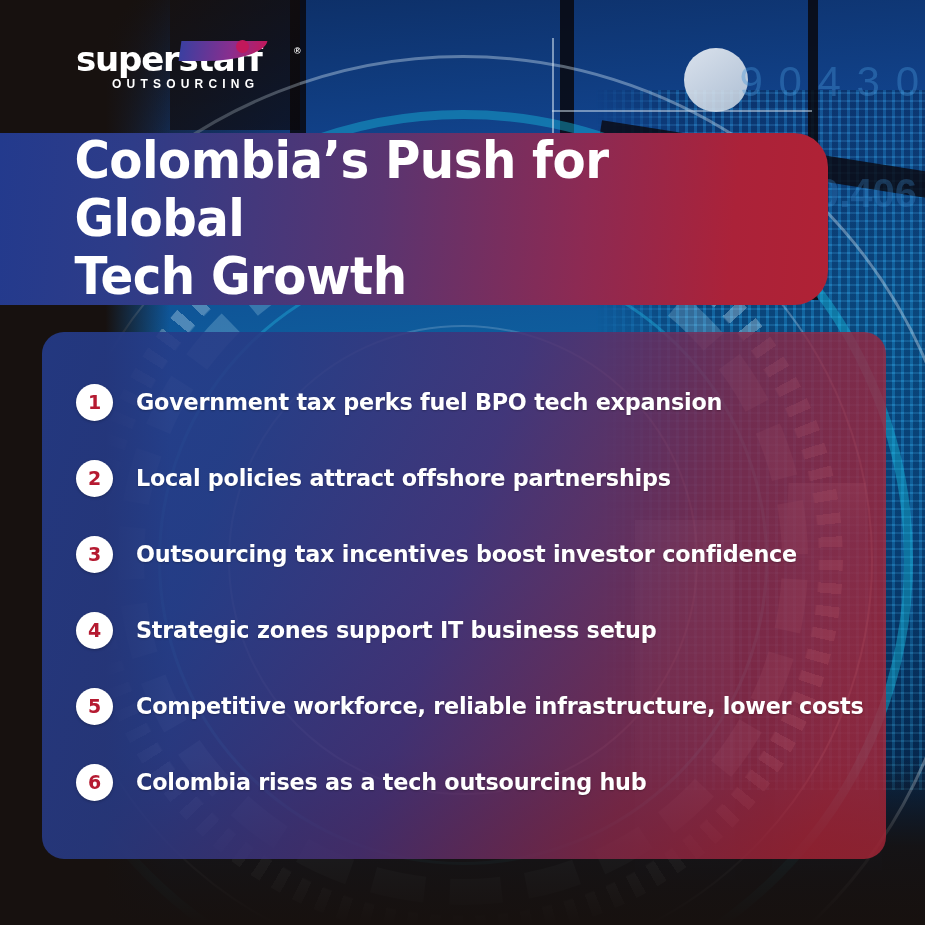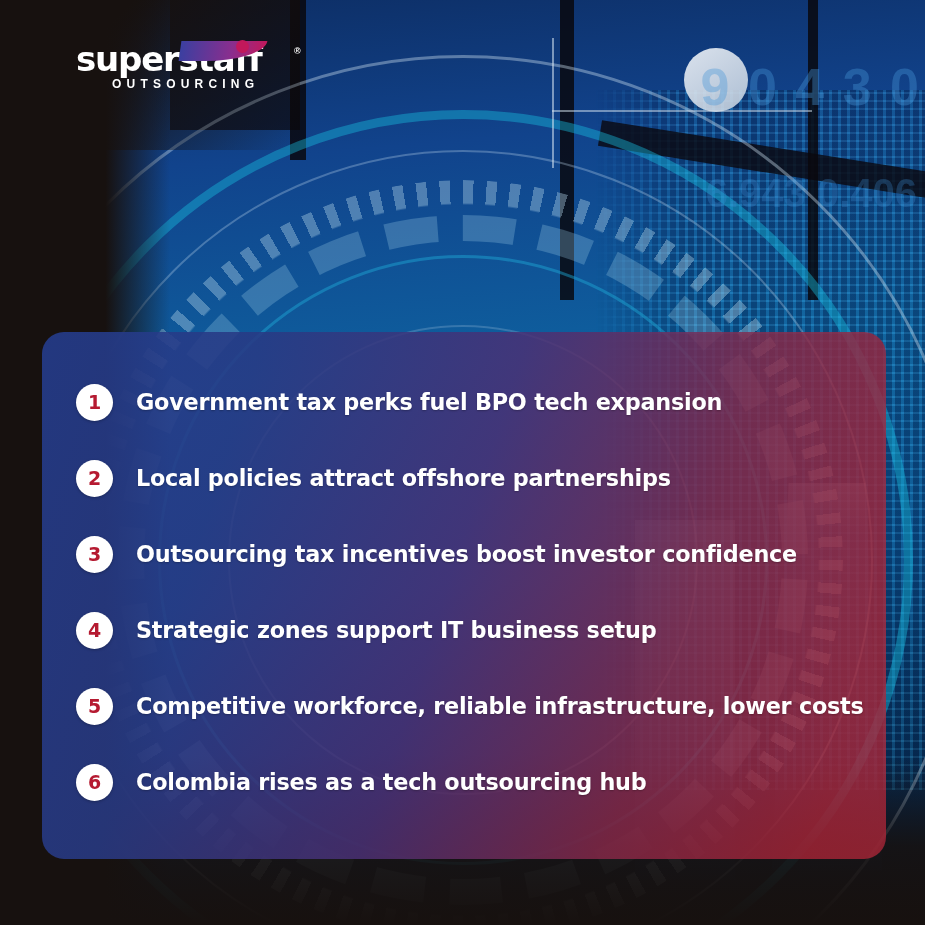--- a/index.html
+++ b/index.html
@@ -113,21 +113,21 @@
   .hud-tick2 {
     position:absolute; left: 552px; top: 110px;
     width: 260px; height: 2px;
     background: rgba(215,230,242,.5);
   }
 
   
   .digits {
     position:absolute; right: 4px; top: 60px;
     font-family: "Liberation Sans", sans-serif;
-    font-size: 52px; font-weight: 700;
+    font-size: 42px; font-weight: 400;
     color: rgba(70,150,215,.38);
     line-height: 1.05;
     letter-spacing: 2px;
     text-align: right;
   }
   .digits2 {
     position:absolute; right: 8px; top: 170px;
     font-size: 40px; font-weight: 700;
     color: rgba(60,140,210,.30);
     line-height: 1.15; text-align:right;
@@ -283,20 +283,26 @@
   <div class="vig-bottom"></div>
 
   <div class="logo">
     <div class="logo-swoosh"></div>
     <div class="logo-dot"></div>
     <div class="logo-word">superstaff</div>
     <div class="logo-reg">®</div>
     <div class="logo-sub">OUTSOURCING</div>
   </div>
 
+  <div class="title-banner">
+    <div class="title-text">
+      <span>Colombia’s Push for Global</span><br>
+      <span>Tech Growth</span>
+    </div>
+  </div>
 
   <div class="list-card">
 
     <div class="row">
       <div class="badge">1</div>
       <div class="row-text">Government tax perks fuel BPO tech expansion</div>
     </div>
 
     <div class="row">
       <div class="badge">2</div>

